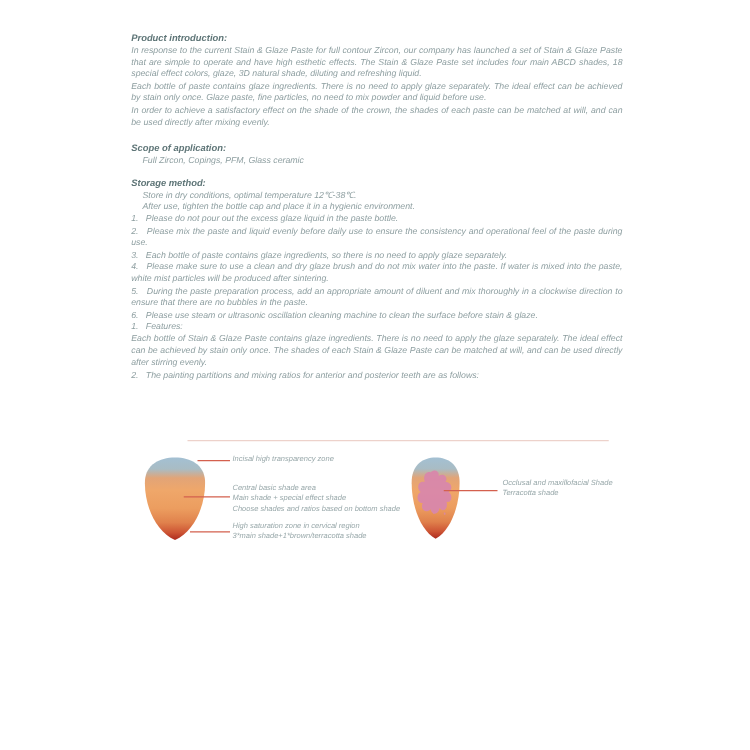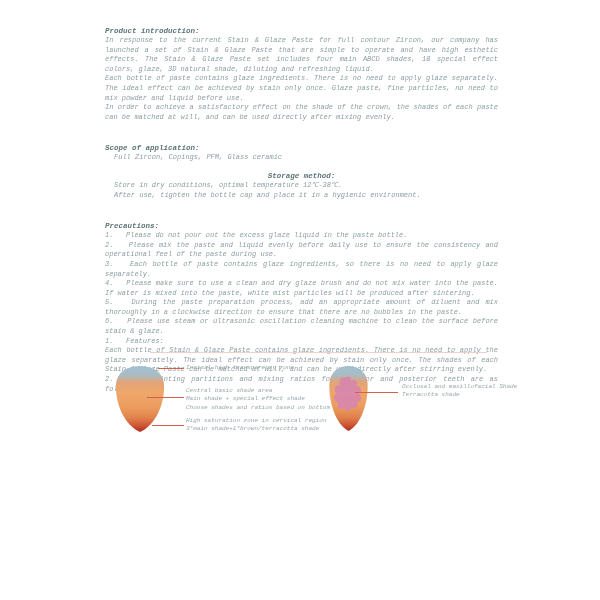--- a/index.html
+++ b/index.html
@@ -1,30 +1,30 @@
 <!DOCTYPE html>
 <html><head>
 <meta charset="utf-8">
 <style>
   html,body { margin:0; padding:0; background:#ffffff; }
   .page {
     position:relative; width:600px; height:448px; background:#ffffff;
-    font-family:Liberation Mono, monospace; font-style:italic; overflow:hidden;
+    font-family:Liberation Sans, sans-serif; font-style:italic; overflow:hidden;
   }
   .content {
     position:absolute; left:105px; top:26px; width:393px;
     color:#8d9ea0; font-size:7px; line-height:9.6px; text-align:justify;
   }
   .sec {
     color:#5d7476; font-size:7.5px; font-weight:bold;
     margin:0; line-height:10px; text-align:left;
   }
   .content p { margin:0; }
-  .mt8  { margin-top:8px;text-align:center; }
-  .mt12 { margin-top:21px; }
+  .mt8  { margin-top:8px; }
+  .mt12 { margin-top:11px; }
   .mt2  { margin-top:2px; }
   .indent { padding-left:9px; text-align:left; }
   .figure { position:absolute; left:0; top:350px; width:600px; height:200px; }
   .divider { position:absolute; left:150px; top:2px; width:337px; height:1px; background:#edd2cb; }
   .leader { position:absolute; height:1px; background:#d4604e; }
   .flabel {
     position:absolute; color:#97a7a9; font-size:6px; line-height:8.3px;
     white-space:nowrap; font-style:italic;
   }
   .tooth { position:absolute; }
@@ -70,21 +70,20 @@
     <p>Each bottle of paste contains glaze ingredients. There is no need to apply glaze separately. The ideal effect can be achieved by stain only once. Glaze paste, fine particles, no need to mix powder and liquid before use.</p>
     <p>In order to achieve a satisfactory effect on the shade of the crown, the shades of each paste can be matched at will, and can be used directly after mixing evenly.</p>
 
     <h2 class="sec mt12">Scope of application:</h2>
     <p class="indent">Full Zircon, Copings, PFM, Glass ceramic</p>
 
     <h2 class="sec mt8">Storage method:</h2>
     <p class="indent">Store in dry conditions, optimal temperature 12℃-38℃.</p>
     <p class="indent mt2">After use, tighten the bottle cap and place it in a hygienic environment.</p>
 
-    <h2 class="sec mt12">Precautions:</h2>
     <p>1.&nbsp;&nbsp;&nbsp;Please do not pour out the excess glaze liquid in the paste bottle.</p>
     <p>2.&nbsp;&nbsp;&nbsp;Please mix the paste and liquid evenly before daily use to ensure the consistency and operational feel of the paste during use.</p>
     <p>3.&nbsp;&nbsp;&nbsp;Each bottle of paste contains glaze ingredients, so there is no need to apply glaze separately.</p>
     <p>4.&nbsp;&nbsp;&nbsp;Please make sure to use a clean and dry glaze brush and do not mix water into the paste. If water is mixed into the paste, white mist particles will be produced after sintering.</p>
     <p>5.&nbsp;&nbsp;&nbsp;During the paste preparation process, add an appropriate amount of diluent and mix thoroughly in a clockwise direction to ensure that there are no bubbles in the paste.</p>
     <p>6.&nbsp;&nbsp;&nbsp;Please use steam or ultrasonic oscillation cleaning machine to clean the surface before stain &amp; glaze.</p>
 
     <p>1.&nbsp;&nbsp;&nbsp;Features:</p>
     <p>Each bottle of Stain &amp; Glaze Paste contains glaze ingredients. There is no need to apply the glaze separately. The ideal effect can be achieved by stain only once. The shades of each Stain &amp; Glaze Paste can be matched at will, and can be used directly after stirring evenly.</p>
     <p>2.&nbsp;&nbsp;&nbsp;The painting partitions and mixing ratios for anterior and posterior teeth are as follows:</p>

